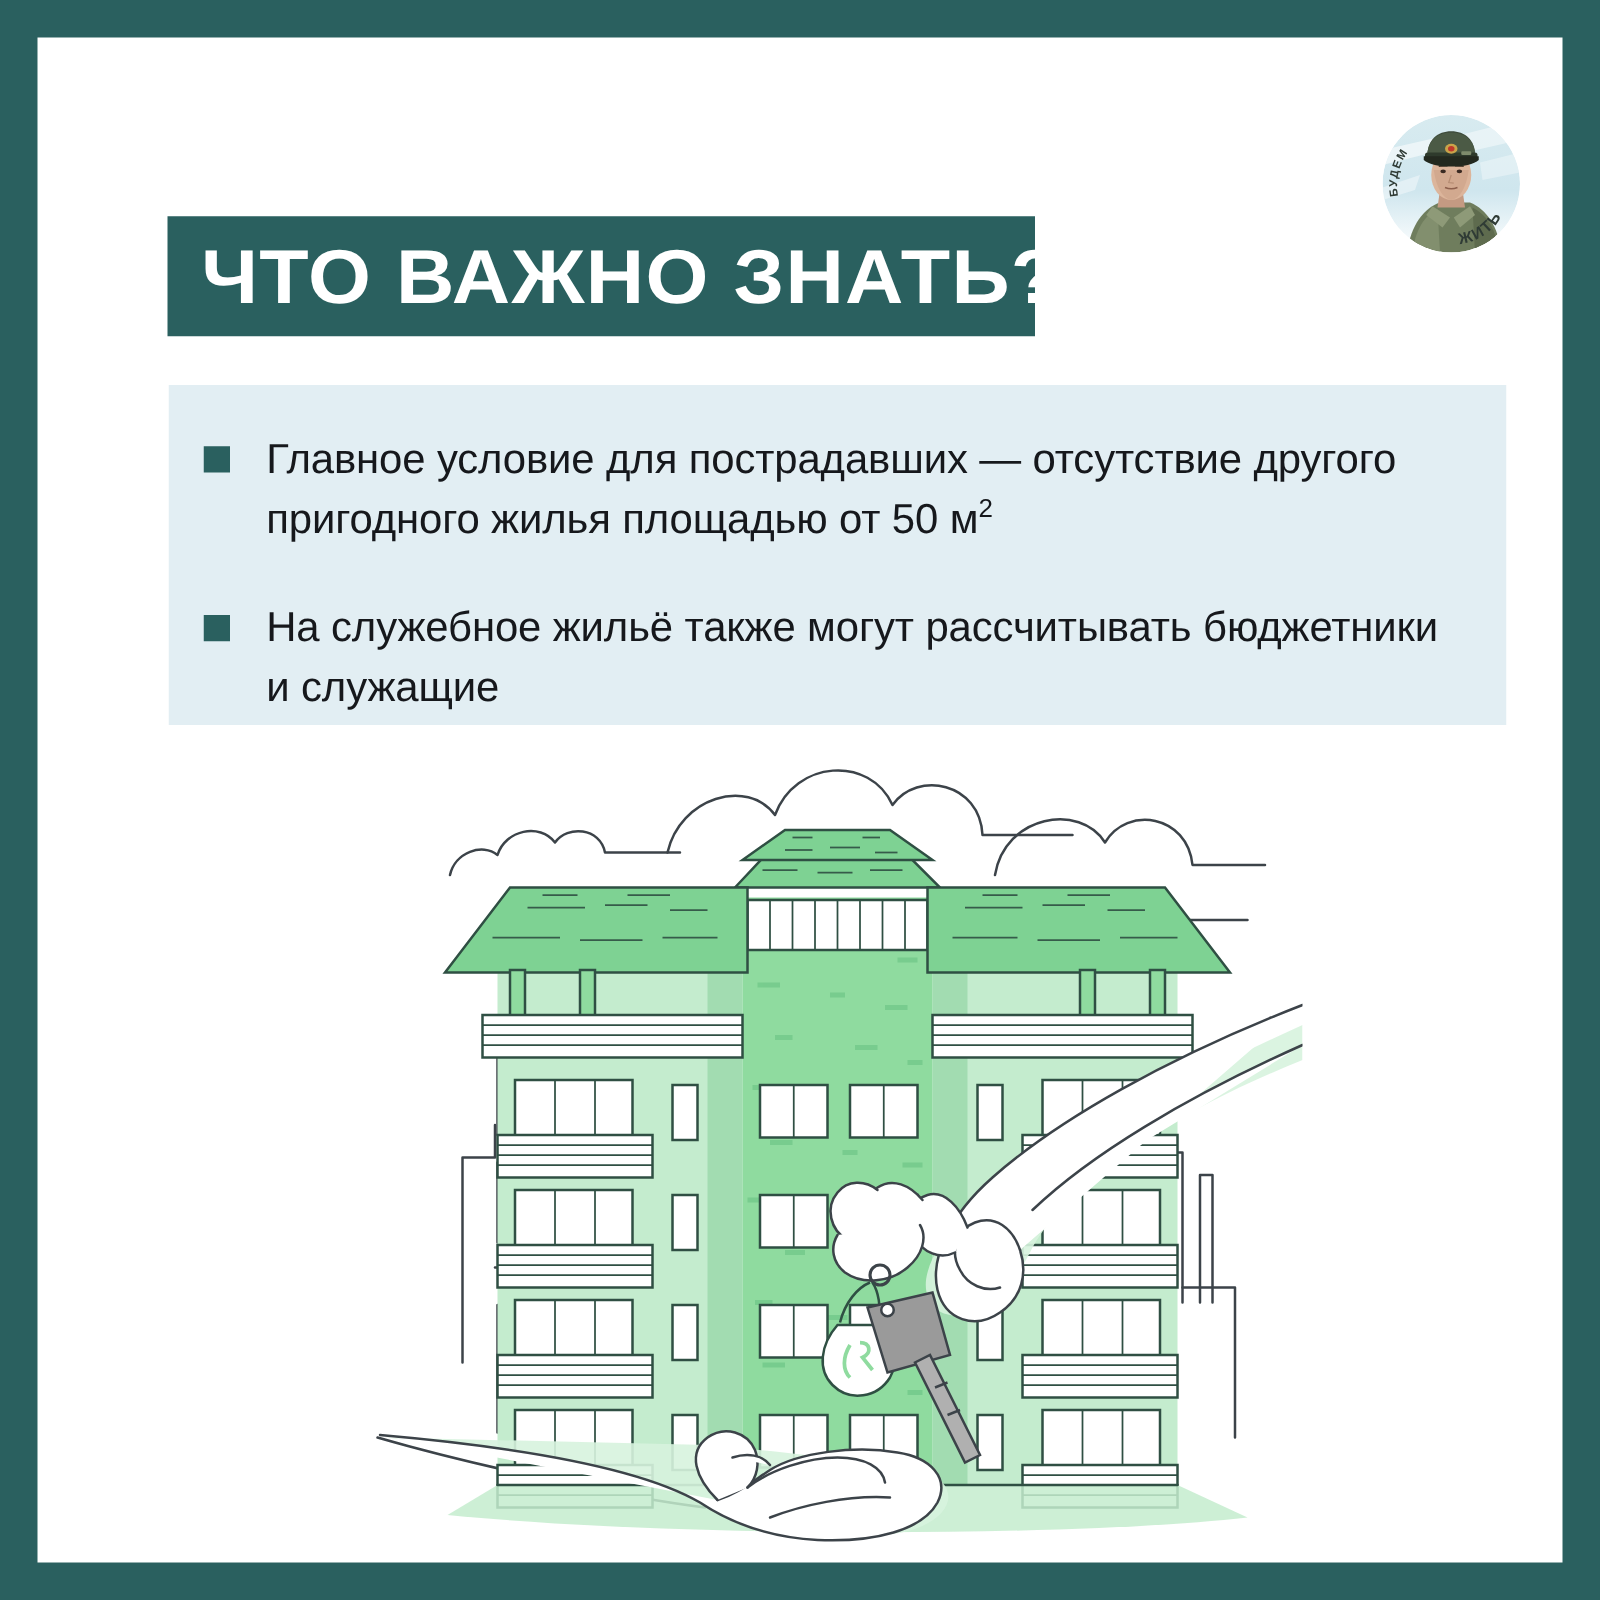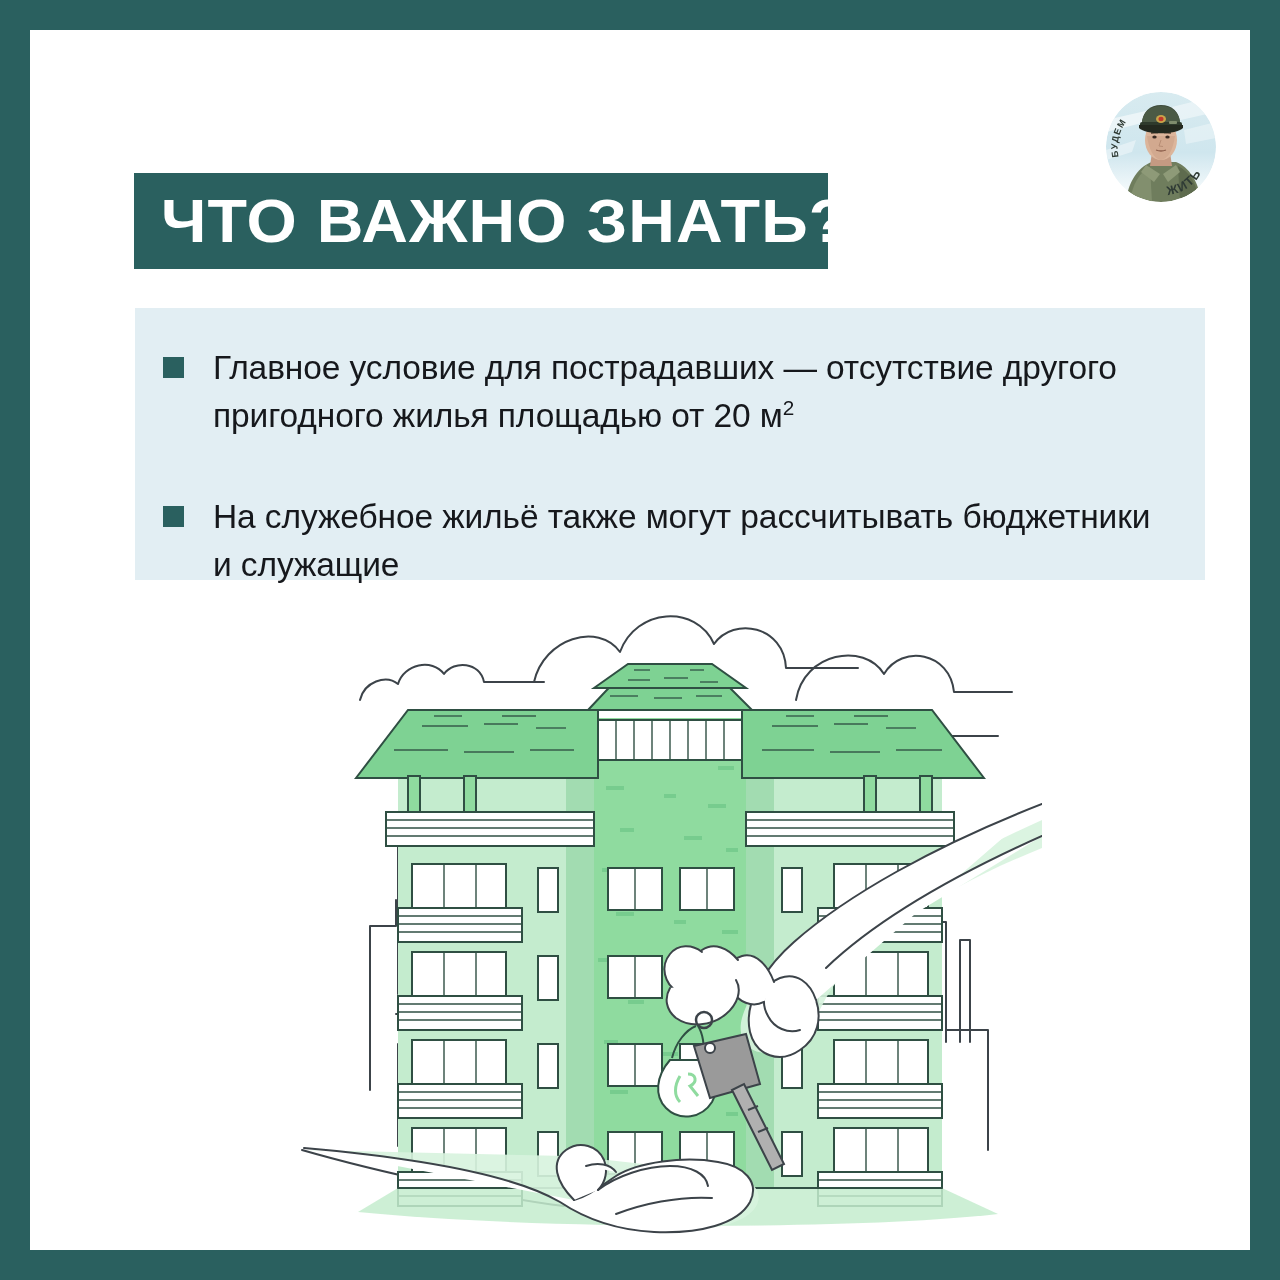--- a/index.html
+++ b/index.html
@@ -68,21 +68,21 @@
     width: 1070px;
     height: 272px;
     background: #e2eef3;
     box-sizing: border-box;
     padding: 36px 34px 30px 28px;
   }
   .bullet-row {
     display: flex;
     align-items: flex-start;
   }
-  .bullet-row + .bullet-row { margin-top: 54px; }
+  .bullet-row + .bullet-row { margin-top: 40px; }
   .bullet-square {
     width: 21px;
     height: 21px;
     background: #2a605f;
     flex: 0 0 auto;
     margin-top: 13px;
     margin-right: 29px;
   }
   .bullet-text {
     color: #16181c;
@@ -174,21 +174,21 @@
     </div>
 
     <div id="banner">
       <div id="banner-title">ЧТО ВАЖНО ЗНАТЬ?</div>
     </div>
 
     <div id="info-panel">
 
       <div class="bullet-row">
         <span class="bullet-square"></span>
-        <span class="bullet-text"><span>Главное условие для пострадавших — отсутствие другого пригодного жилья площадью от 20 м</span><sup>2</sup></span>
+        <span class="bullet-text"><span>Главное условие для пострадавших — отсутствие другого пригодного жилья площадью от 50 м</span><sup>2</sup></span>
       </div>
 
       <div class="bullet-row">
         <span class="bullet-square"></span>
         <span class="bullet-text"><span>На служебное жильё также могут рассчитывать бюджетники и служащие</span></span>
       </div>
 
     </div>
 
     <div id="illustration">

